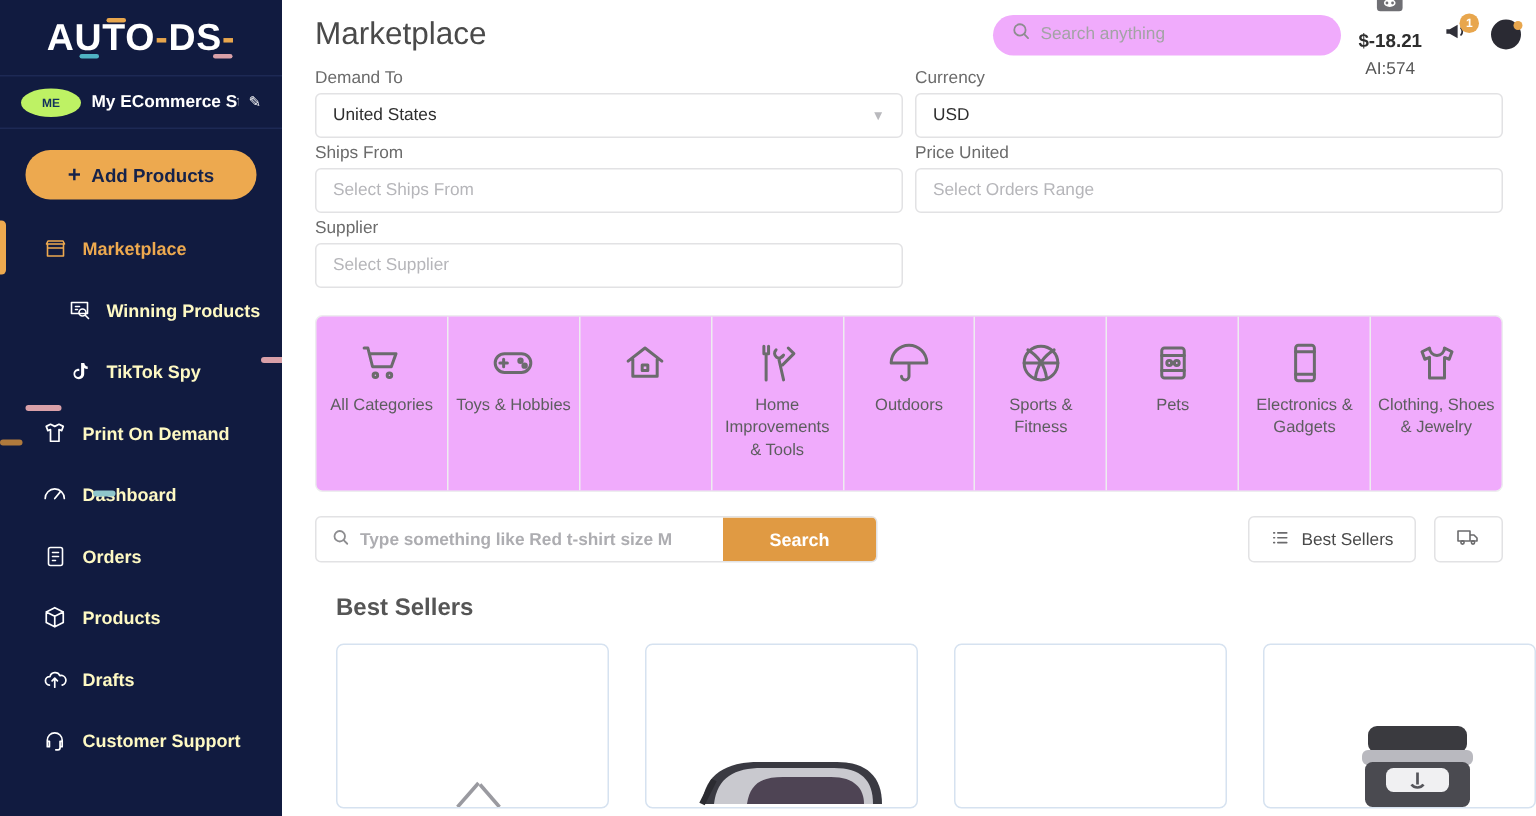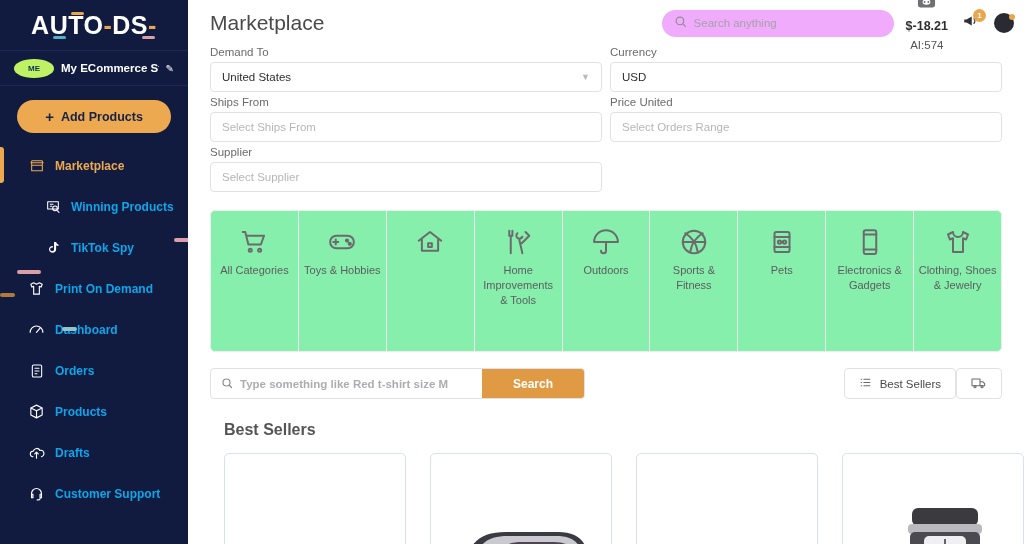--- a/index.html
+++ b/index.html
@@ -61,21 +61,21 @@
     display: flex; align-items: center; justify-content: center; gap: 7px;
     cursor: pointer; border: none;
     font-family: "Liberation Sans", sans-serif;
   }
   .add-products .plus { font-size: 15px; font-weight: bold; line-height: 1; }
 
   .nav { margin-top: 12px; }
   .nav-item {
     height: 41px; display: flex; align-items: center; gap: 10px;
     padding-left: 28px; position: relative; cursor: pointer;
-    color: #0ea5e9; font-size: 12px; font-weight: bold;
+    color: #fef9c3; font-size: 12px; font-weight: bold;
   }
   .nav-item.sub { padding-left: 44px; }
   .nav-item.active { color: #eda94f; }
   .nav-item.active::before {
     content: ""; position: absolute; left: -6px; top: 2px;
     width: 10px; height: 36px; background: #eda94f; border-radius: 3px;
   }
   .nav-icon { width: 17px; height: 17px; flex: 0 0 auto;
     display: flex; align-items: center; justify-content: center; }
   .nav-icon svg { display: block; }
@@ -143,38 +143,38 @@
     background: #fff; display: flex; align-items: center;
     padding: 0 11px; font-size: 11.5px; color: #2e2e2e;
     justify-content: space-between; cursor: pointer;
   }
   .filter-input.placeholder { color: #b6b6ba; }
   .chev { color: #b9b9bd; font-size: 9px; }
 
   
   .categories {
     margin: 14px 22px 0; border: 1px solid #ededef; border-radius: 5px;
-    display: flex; height: 142px; overflow: hidden; background: #86efac;
+    display: flex; height: 118px; overflow: hidden; background: #f0abfc;
   }
   .cat {
     flex: 1 1 0; min-width: 0;
     border-right: 1px solid #ededef;
     display: flex; flex-direction: column; align-items: center;
     padding-top: 14px; cursor: pointer;
   }
   .cat:last-child { border-right: none; }
   .cat-icon { height: 34px; display: flex; align-items: center; }
   .cat-label {
     margin-top: 4px; font-size: 11px; color: #5d5d5f;
     text-align: center; line-height: 1.35; padding: 0 4px;
   }
 
   
   .search-row {
-    margin: 16px 22px 0; display: flex; align-items: center;  justify-content: flex-end;
+    margin: 16px 22px 0; display: flex; align-items: center; gap: 12px; justify-content: flex-end;
   }
   .prod-search {
     width: 375px; height: 31px; display: flex; border-radius: 4px;
     overflow: hidden; border: 1px solid #e2e2e4;
   }
   .prod-search .field {
     flex: 1; display: flex; align-items: center; gap: 7px; padding: 0 10px;
   }
   .prod-search input {
     border: none; outline: none; background: transparent;

